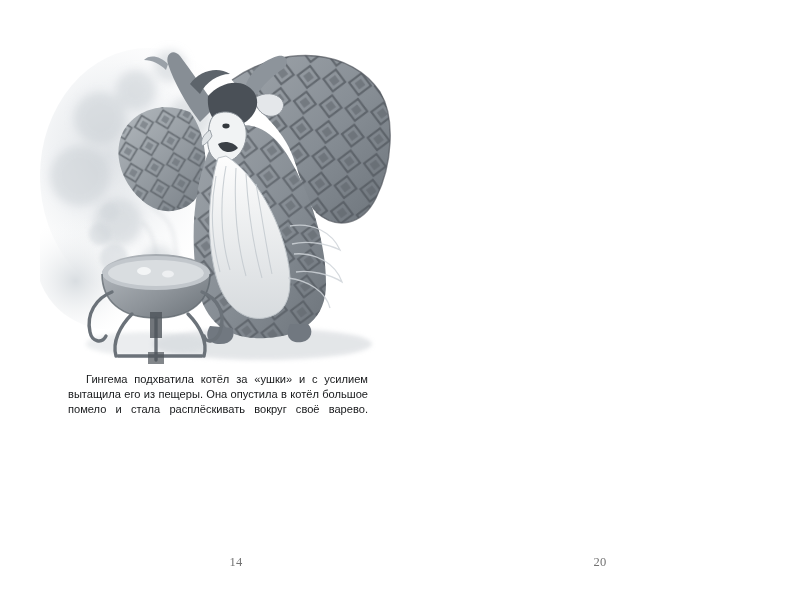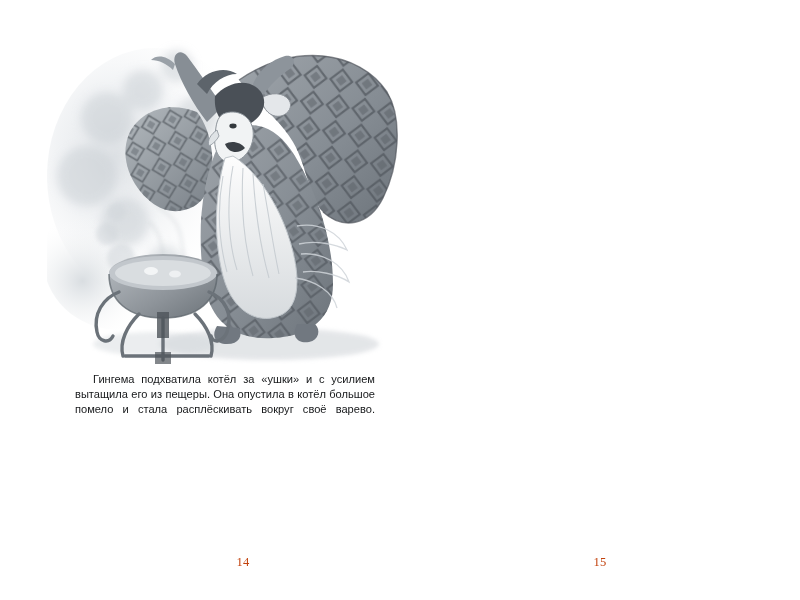--- a/index.html
+++ b/index.html
@@ -24,21 +24,21 @@
     background: #ffffff;
     display: block;
   }
 
   .page {
     position: absolute;
     top: 0;
     height: 600px;
     box-sizing: border-box;
   }
-  .page-left  { left: 15px;    width: 400px; padding-left: 28px; }
+  .page-left  { left: 8px;    width: 400px; padding-left: 28px; }
   .page-right { left: 400px; width: 400px; }
 
   
   .illustration {
     position: absolute;
     left: 32px;
     top: 26px;
     width: 356px;
     height: 348px;
   }
@@ -75,21 +75,21 @@
   }
 
   
   .folio {
     position: absolute;
     bottom: 30px;
     width: 100%;
     text-align: center;
     font-family: "Liberation Serif", serif;
     font-size: 12.5px;
-    color: #c2410c;
+    color: #737373;
     letter-spacing: 0.3px;
   }
 </style>
 </head>
 <body>
 
 <div class="spread">
 
   <div class="page page-left">
 
@@ -237,16 +237,16 @@
 
     <div class="textcol left">
       <p class="para">Гингема подхватила котёл за «ушки» и с усилием вытащила его из пещеры. Она опустила в котёл большое помело и стала расплёскивать вокруг своё варево.</p>
     </div>
 
     <div class="folio">14</div>
   </div>
 
   <div class="page page-right">
 
-    <div class="folio">15</div>
+    <div class="folio">20</div>
   </div>
 
 </div>
 
 </body></html>

